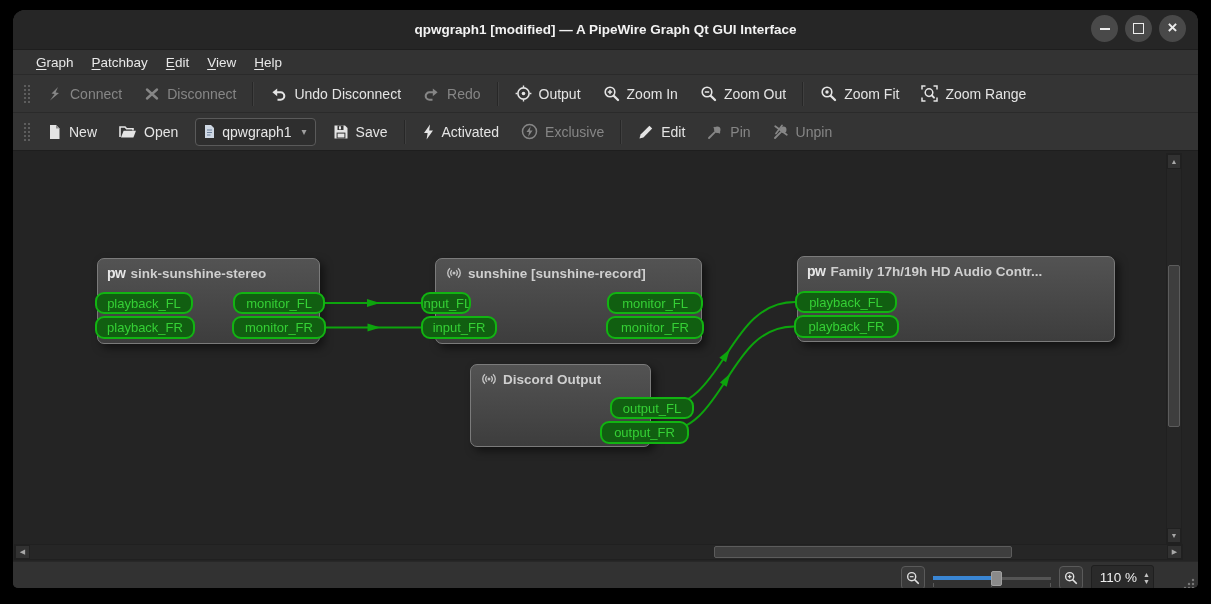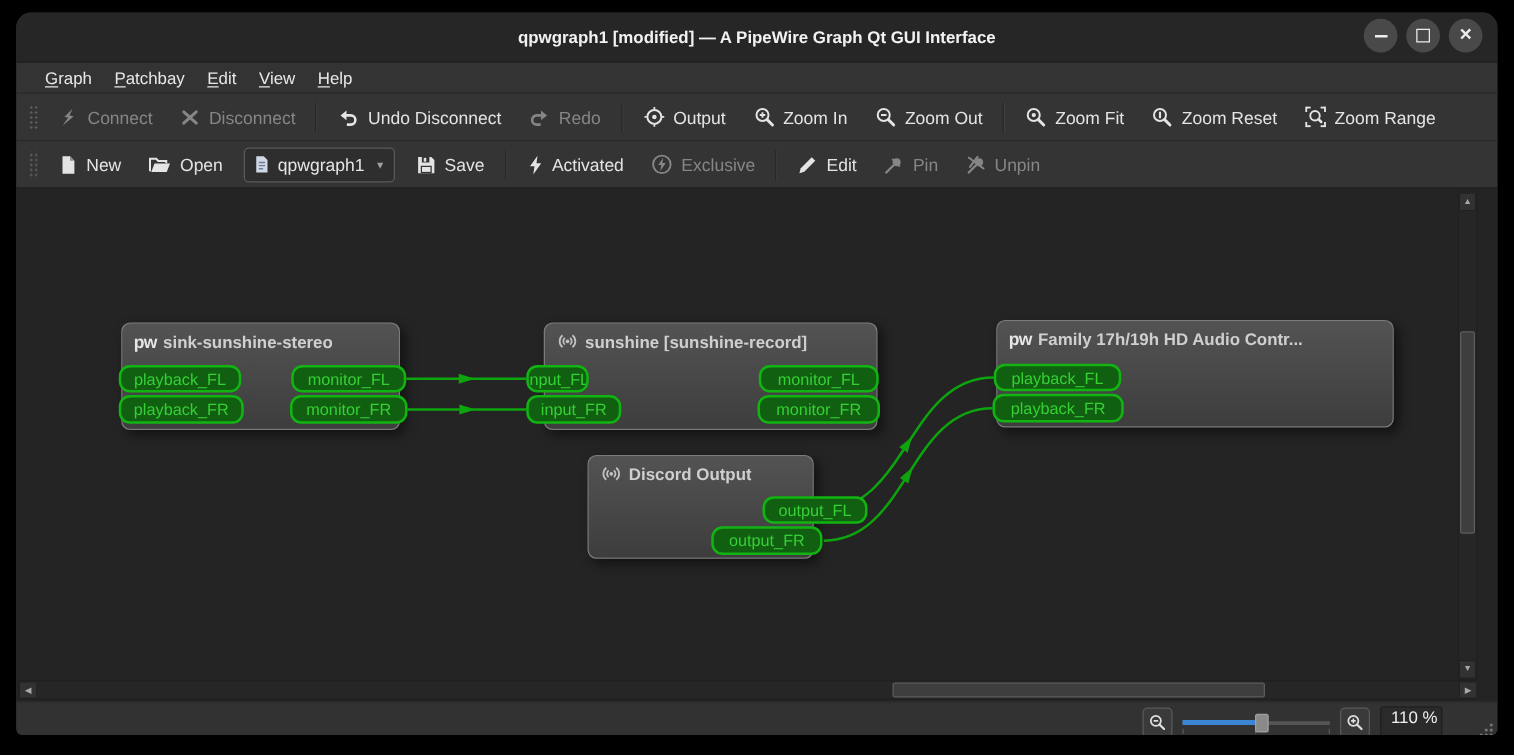--- a/index.html
+++ b/index.html
@@ -63,21 +63,21 @@
     justify-content:flex-end;gap:8px;padding-right:44px;position:relative;flex:0 0 auto;}
   .st-zoom-btn{width:22px;height:22px;border:1px solid #5a5a5a;border-radius:4px;background:#3a3a3a;
     color:#e0e0e0;display:flex;align-items:center;justify-content:center;}
   .slider{position:relative;width:118px;height:18px;}
   .slider .track{position:absolute;left:0;right:0;top:8px;height:3px;background:#555;}
   .slider .fill{position:absolute;left:0;top:7px;height:4px;background:var(--slider_accent,#3a86d4);}
   .slider .tick{position:absolute;top:14px;width:1px;height:4px;background:#5a5a5a;}
   .slider .handle{position:absolute;top:2px;width:11px;height:15px;background:#8a8a8a;border:1px solid #a0a0a0;
     border-radius:2px;box-sizing:border-box;}
   .spinbox{display:flex;align-items:center;height:24px;background:#2a2a2a;border:1px solid #1f1f1f;
-    border-radius:3px;padding:0 3px 0 8px;gap:6px;flex-direction:column;}
+    border-radius:3px;padding:0 3px 0 8px;gap:6px;}
   .spin-val{color:#f0f0f0;font-size:13.5px;}
   .spin-arrows{display:flex;flex-direction:column;justify-content:center;line-height:0;}
   .spin-arrows span{color:#c2c2c2;font-size:7px;line-height:7px;}
   .resize-grip{position:absolute;right:3px;bottom:3px;}
 </style>
 </head>
 <body>
 
 <div class="window">
 
@@ -159,28 +159,20 @@
       <span>Zoom Out</span>
       </button>
     <div class="tb-sep"></div>
     <button class="tb-btn">
       <svg width="17" height="17" viewBox="0 0 17 17">
           <circle cx="7" cy="7" r="4.8" fill="none" stroke="currentColor" stroke-width="1.6"></circle>
           <path d="M10.7 10.7 L15 15" stroke="currentColor" stroke-width="2.3" stroke-linecap="round"></path>
           <circle cx="7" cy="7" r="1.7" fill="currentColor"></circle>
         </svg>
       <span>Zoom Fit</span>
-      </button>
-    <button class="tb-btn">
-      <svg width="17" height="17" viewBox="0 0 17 17">
-          <circle cx="7" cy="7" r="4.8" fill="none" stroke="currentColor" stroke-width="1.6"></circle>
-          <path d="M10.7 10.7 L15 15" stroke="currentColor" stroke-width="2.3" stroke-linecap="round"></path>
-          <path d="M7 4.4 V9.6" stroke="currentColor" stroke-width="1.7"></path>
-        </svg>
-      <span>Zoom Reset</span>
       </button>
     <button class="tb-btn">
       <svg width="17" height="17" viewBox="0 0 17 17">
           <path d="M1 4.5 V1 H4.5 M12.5 1 H16 V4.5 M16 12.5 V16 H12.5 M4.5 16 H1 V12.5" fill="none" stroke="currentColor" stroke-width="1.5"></path>
           <circle cx="8" cy="7.6" r="3.8" fill="none" stroke="currentColor" stroke-width="1.5"></circle>
           <path d="M10.8 10.4 L13 12.6" stroke="currentColor" stroke-width="2" stroke-linecap="round"></path>
         </svg>
       <span>Zoom Range</span>
       </button>
   </div>
@@ -327,21 +319,21 @@
                 <path d="M13 3.2 A6.2 6.2 0 0 1 13 12.8"></path>
                 <path d="M11.1 5.3 A3.5 3.5 0 0 1 11.1 10.7"></path>
               </g>
               <circle cx="9" cy="8" r="1.5" fill="#c2c2c2"></circle>
             </svg>
           </span>
           <span class="gnode-title">Discord Output</span>
         </div>
       </div>
       <div class="gport" style="left: 560px; top: 246px; width: 84px; height: 22px; margin-left: 37px;">output_FL</div>
-      <div class="gport" style="left: 556px; top: 270px; width: 89px; height: 23px;">output_FR</div>
+      <div class="gport" style="left: 587px; top: 270px; width: 89px; height: 23px;">output_FR</div>
     </div>
 
   <div class="statusbar">
     <div class="st-zoom-btn">
       <svg width="14" height="14" viewBox="0 0 16 16">
           <circle cx="6.5" cy="6.5" r="4.6" fill="none" stroke="currentColor" stroke-width="1.6"></circle>
           <path d="M10 10 L14 14" stroke="currentColor" stroke-width="2" stroke-linecap="round"></path>
           <path d="M4.4 6.5 H8.6" stroke="currentColor" stroke-width="1.4"></path>
         </svg>
     </div>

